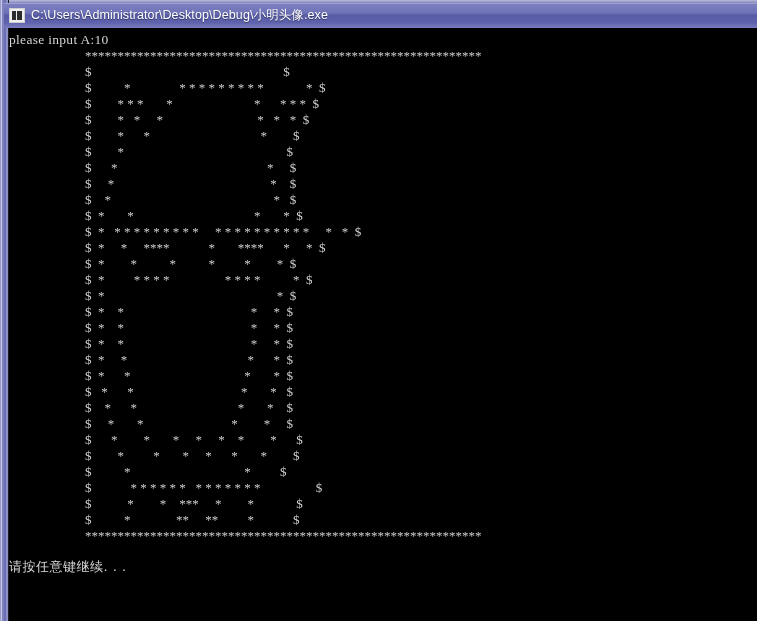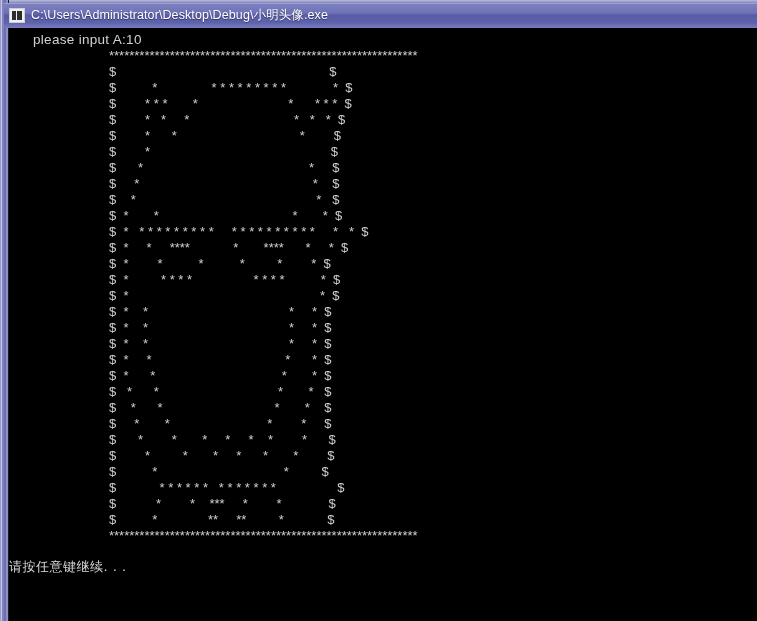--- a/index.html
+++ b/index.html
@@ -105,26 +105,25 @@
     left: 9px;
     top: 28px;
     width: 748px;
     height: 593px;
     background: #000000;
     overflow: hidden;
   }
 
   .console-line {
     color: #c8c8c8;
-    font-family: Liberation Sans, sans-serif;
+    font-family: Liberation Serif, serif;
     font-size: 13px;
     line-height: 16px;
     white-space: pre;
     letter-spacing: 0px;
-    padding-left: 24px;
   }
 
   #prompt-line {
     position: absolute;
     left: 0px;
     top: 4px;
     font-size: 13.5px;
     letter-spacing: 0.3px;
     color: #d2d2d2;
   }

